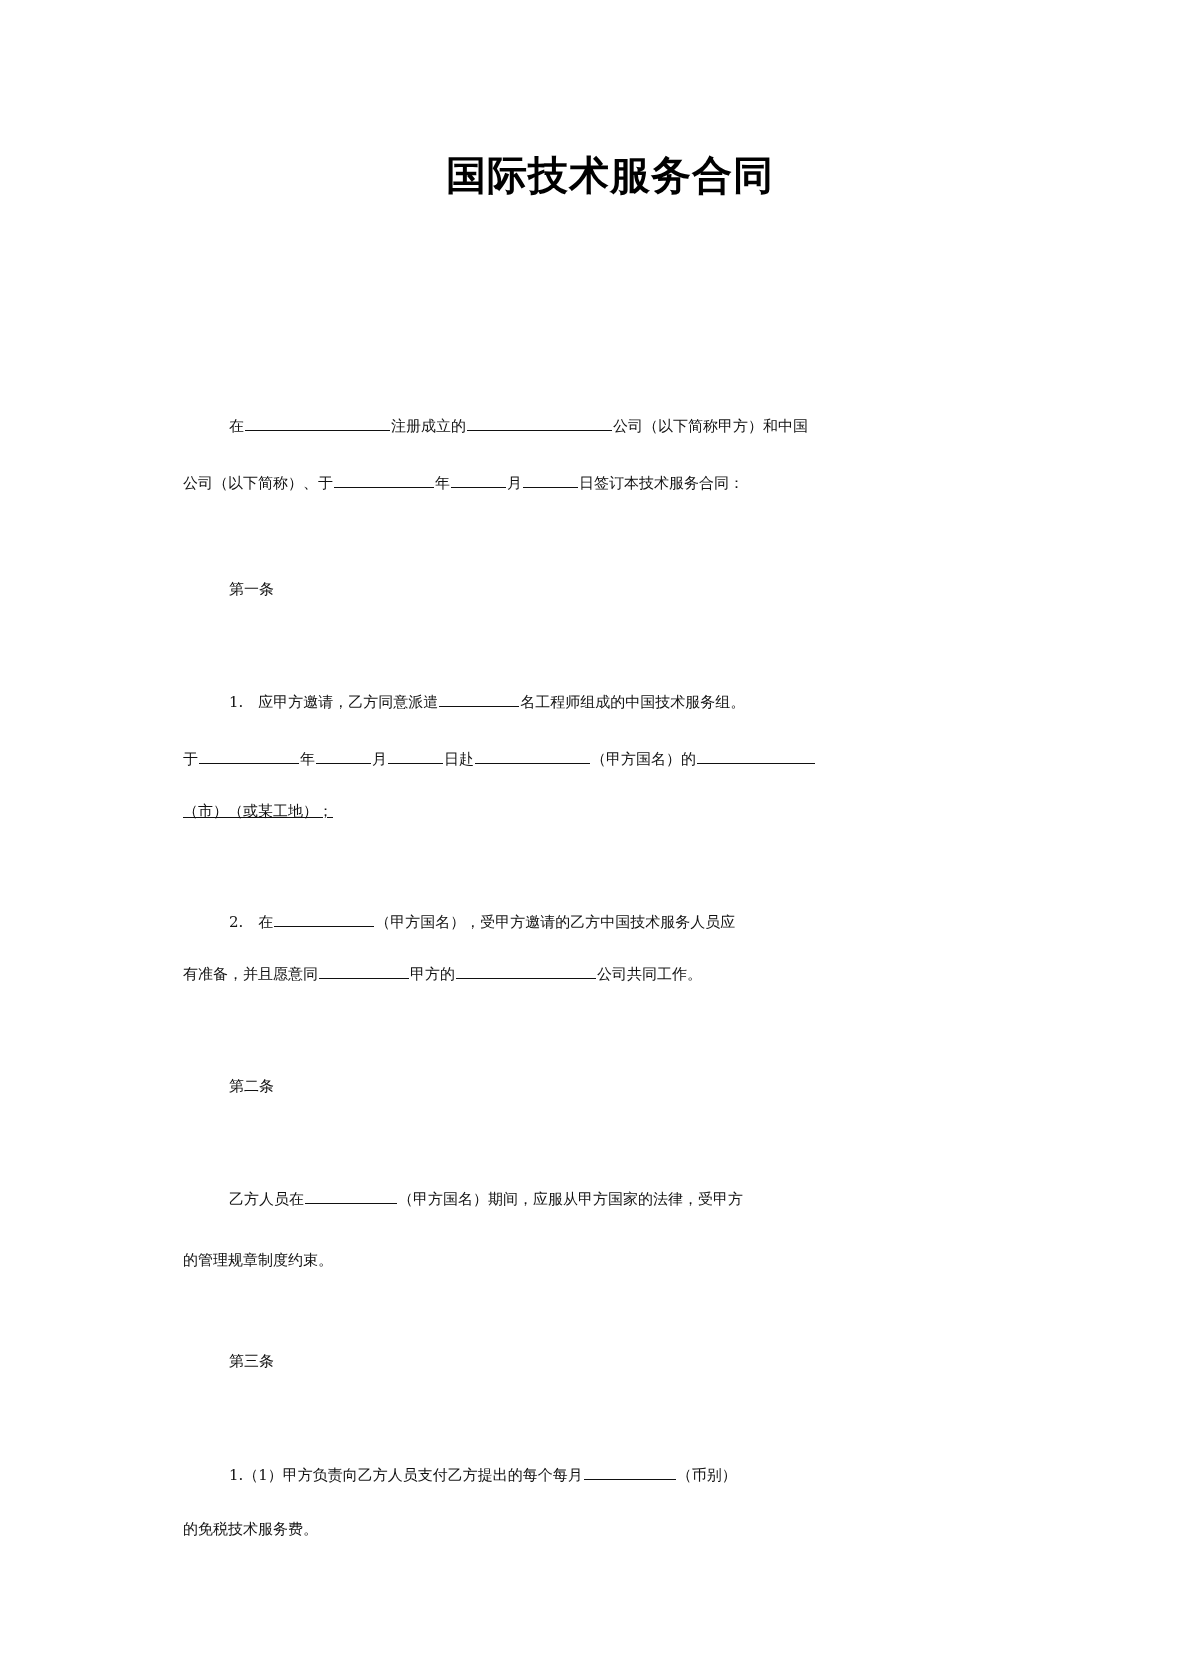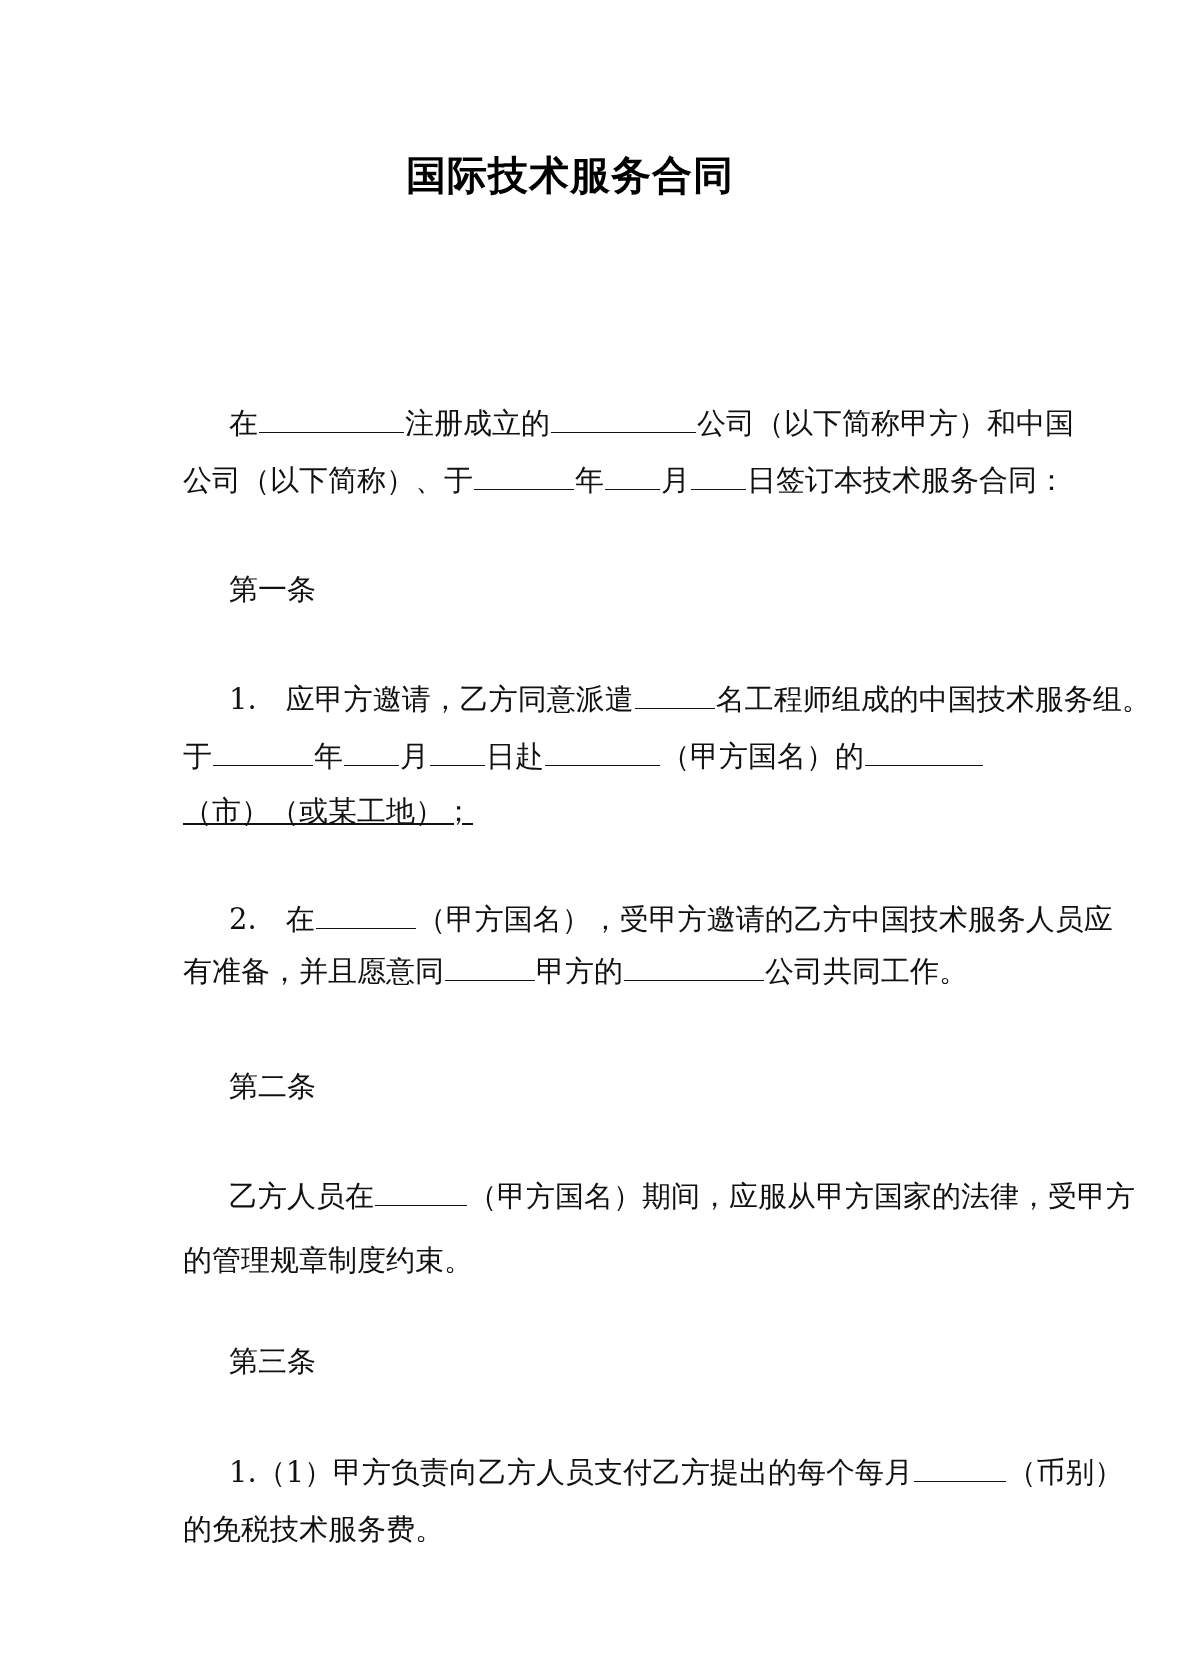--- a/index.html
+++ b/index.html
@@ -1,21 +1,21 @@
 <!DOCTYPE html>
 <html><head>
 <meta charset="utf-8">
 <style>
   html, body { margin:0; padding:0; background:#ffffff; }
   body { width:1184px; height:1678px; position:relative; overflow:hidden;
          font-family:"DejaVu Serif","Liberation Serif",serif; color:#111; }
   .title { position:absolute; left:0; width:1140px; top:148px; text-align:center;
            font-family:"DejaVu Sans","Liberation Sans",sans-serif; font-weight:bold;
-           font-size:40px; letter-spacing:1px; color:#000; }
-  .line { position:absolute; left:183px; width:820px; font-size:29px; line-height:30px;
+           font-size:40px; letter-spacing:1px; color:#000;padding-left:40px; }
+  .line { position:absolute; left:183px; width:820px; font-size:15px; line-height:30px;
           white-space:nowrap; }
   .indent { padding-left:46px; }
   .blank { display:inline-block; border-bottom:1.5px solid #111; height:22px;
            vertical-align:baseline; margin:0 1px; }
 </style>
 </head>
 <body>
 
 <div class="title">国际技术服务合同</div>
 

